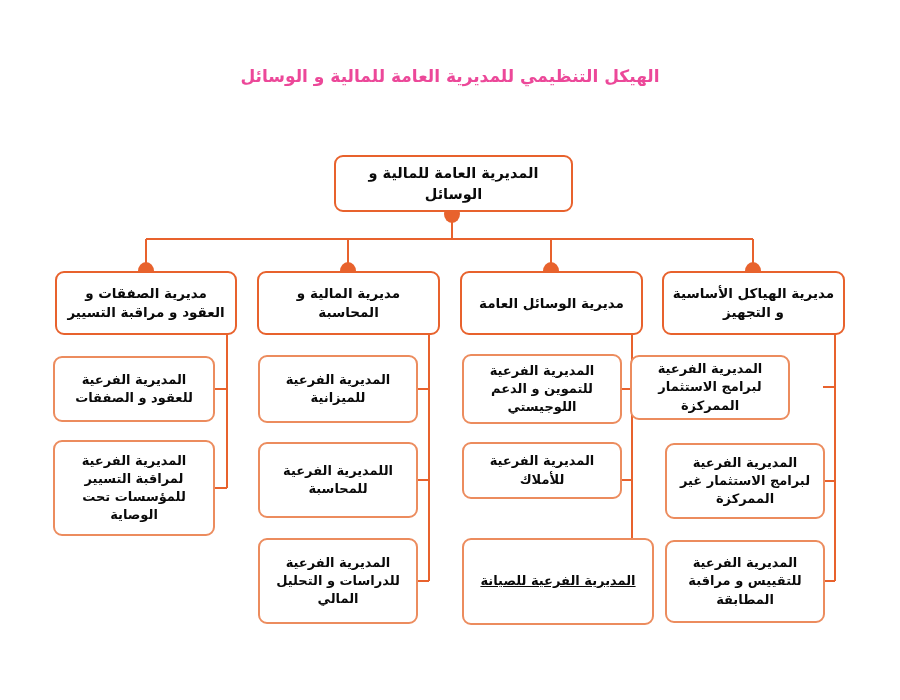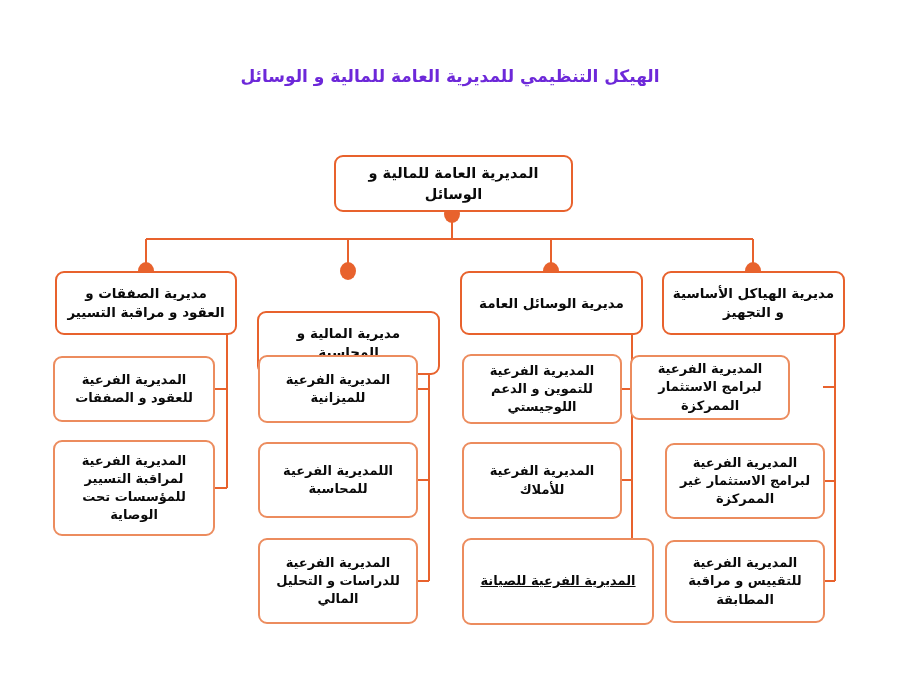--- a/index.html
+++ b/index.html
@@ -9,21 +9,21 @@
     background:#ffffff;
     font-family:"DejaVu Sans","Liberation Sans",sans-serif;
     overflow:hidden;
   }
   .chart-title{
     position:absolute;
     left:0;top:66px;width:900px;
     text-align:center;
     font-size:17px;
     font-weight:bold;
-    color:#6d28d9;
+    color:#ec4899;
     direction:rtl;
   }
   svg.connectors{position:absolute;left:0;top:0;}
   .node{
     position:absolute;
     display:flex;
     align-items:center;
     justify-content:center;
     text-align:center;
     font-weight:bold;
@@ -94,21 +94,21 @@
     </g>
   </svg>
 
   <div class="node root-node" style="left:334px;top:155px;width:239px;height:57px;">
     <span>المديرية العامة للمالية و الوسائل</span>
   </div>
 
   <div class="node dept-node" style="left:55px;top:271px;width:182px;height:64px;align-items:center;">
     <span>مديرية الصفقات و العقود و مراقبة التسيير</span>
   </div>
-  <div class="node dept-node" style="left:257px;top:271px;width:183px;height:64px;margin-top:40px;">
+  <div class="node dept-node" style="left:257px;top:271px;width:183px;height:64px;">
     <span>مديرية المالية و المحاسبة</span>
   </div>
   <div class="node dept-node" style="left:460px;top:271px;width:183px;height:64px;">
     <span>مديرية الوسائل العامة</span>
   </div>
   <div class="node dept-node" style="left:662px;top:271px;width:183px;height:64px;">
     <span>مديرية الهياكل الأساسية و التجهيز</span>
   </div>
 
   <div class="node sub-node" style="left:53px;top:440px;width:162px;height:96px;">
@@ -124,21 +124,21 @@
   <div class="node sub-node" style="left:258px;top:442px;width:160px;height:76px;">
     <span>اللمديرية الفرعية للمحاسبة</span>
   </div>
   <div class="node sub-node" style="left:258px;top:538px;width:160px;height:86px;">
     <span>المديرية الفرعية للدراسات و التحليل المالي</span>
   </div>
 
   <div class="node sub-node" style="left:462px;top:354px;width:160px;height:70px;">
     <span>المديرية الفرعية للتموين و الدعم اللوجيستي</span>
   </div>
-  <div class="node sub-node" style="left:462px;top:442px;width:160px;height:77px;">
+  <div class="node sub-node" style="left:462px;top:442px;width:160px;height:57px;">
     <span>المديرية الفرعية للأملاك</span>
   </div>
   <div class="node sub-node" style="left:462px;top:538px;width:192px;height:87px;text-decoration:underline;">
     <span>المديرية الفرعية للصيانة</span>
   </div>
 
   <div class="node sub-node" style="left:630px;top:355px;width:160px;height:65px;">
     <span>المديرية الفرعية لبرامج الاستثمار الممركزة</span>
   </div>
   <div class="node sub-node" style="left:665px;top:443px;width:160px;height:76px;">

